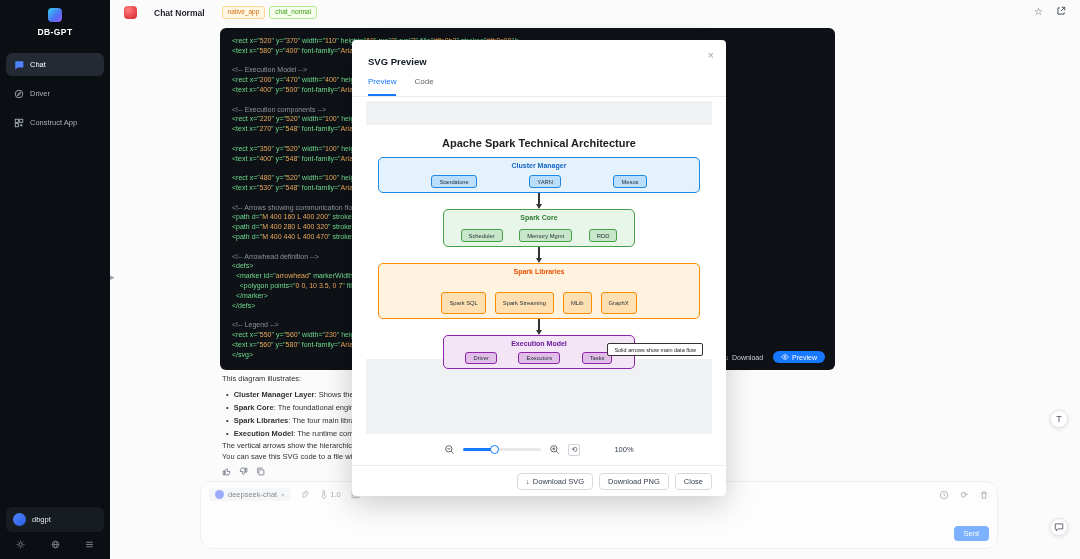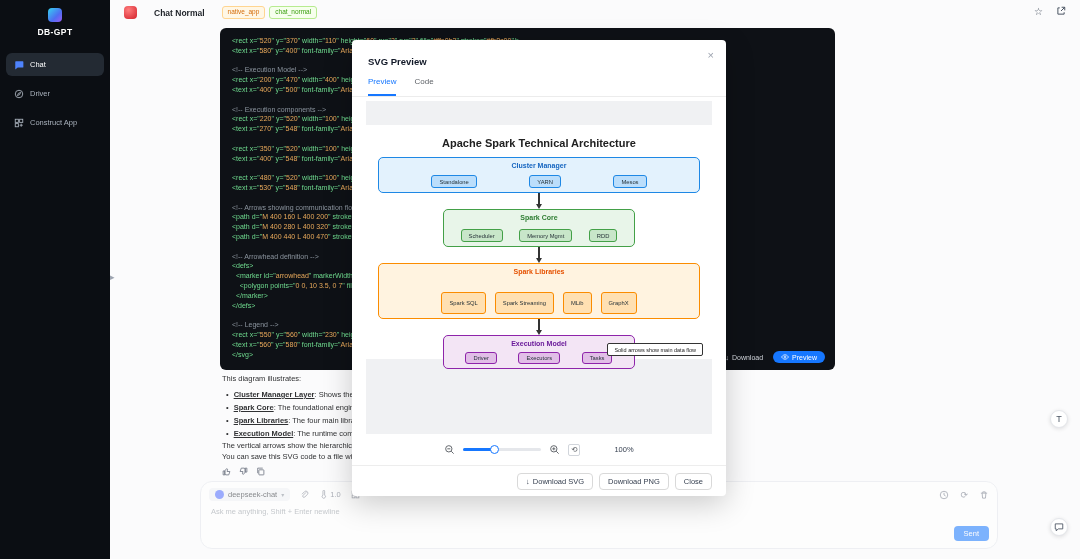--- a/index.html
+++ b/index.html
@@ -37,21 +37,21 @@
   .code-actions{position:absolute;right:10px;bottom:7px;display:flex;align-items:center;gap:10px;}
   .code-dl{color:#d1d5db;font-size:7px;display:flex;align-items:center;gap:3px;cursor:pointer;}
   .code-preview-btn{display:flex;align-items:center;gap:3px;background:#1677ff;color:#fff;font-size:7px;padding:2px 8px;border-radius:9px;cursor:pointer;}
 
   
   .explain{position:absolute;left:112px;top:374px;width:612px;color:#303133;font-size:7.5px;}
   .explain .intro{margin:0 0 5px;}
   .explain ul{margin:0;padding:0 0 0 4px;list-style:none;}
   .explain li{line-height:13px;display:flex;gap:5px;}
   .explain li:before{content:"•";color:#303133;}
-  .explain b{font-weight:bold;text-decoration:underline;}
+  .explain b{font-weight:bold;}
   .explain .fn{line-height:11px;margin:0;}
   .msg-actions{display:flex;gap:8px;margin-top:5px;color:#6b7280;}
   .msg-actions .ic{cursor:pointer;display:inline-flex;}
 
   
   .composer{position:absolute;left:90px;top:481px;width:798px;height:68px;background:#fff;border:1px solid #e4e7ec;border-radius:12px;opacity:.55;}
   .composer-row1{display:flex;align-items:center;gap:10px;padding:6px 8px 0;}
   .model-pill{display:flex;align-items:center;gap:4px;background:#f1f3f5;border-radius:4px;padding:2px 6px;font-size:7.5px;color:#1f2329;cursor:pointer;}
   .model-dot{width:9px;height:9px;border-radius:50%;background:#4d6bfe;position:relative;}
   .caret{font-size:6px;color:#8a929c;}
@@ -129,20 +129,40 @@
             <svg width="10" height="10" viewBox="0 0 16 16" fill="none" stroke="#aab2bd" stroke-width="1.4">
               <rect x="2" y="2" width="5" height="5"></rect>
               <rect x="9" y="2" width="5" height="5"></rect>
               <rect x="2" y="9" width="5" height="5"></rect>
               <path d="M11.5 9v5M9 11.5h5"></path>
             </svg>
           </span>
           <span>Construct App</span>
         </div>
       </div>
+    <div class="side-bottom">
+      <div class="user-pill">
+        <span class="avatar"></span>
+        <span>dbgpt</span>
+      </div>
+      <div class="side-icons" id="side-icons">
+          <span><svg width="9" height="9" viewBox="0 0 16 16" fill="none" stroke="#8a929c" stroke-width="1.4">
+              <circle cx="8" cy="8" r="3"></circle>
+              <path d="M8 1v2M8 13v2M1 8h2M13 8h2M3 3l1.5 1.5M11.5 11.5L13 13M13 3l-1.5 1.5M4.5 11.5L3 13"></path>
+            </svg></span>
+          <span><svg width="9" height="9" viewBox="0 0 16 16" fill="none" stroke="#8a929c" stroke-width="1.3">
+              <circle cx="8" cy="8" r="6"></circle>
+              <ellipse cx="8" cy="8" rx="2.6" ry="6"></ellipse>
+              <path d="M2 8h12"></path>
+            </svg></span>
+          <span><svg width="9" height="9" viewBox="0 0 16 16" fill="none" stroke="#8a929c" stroke-width="1.5">
+              <path d="M2 4h12M2 8h12M2 12h12"></path>
+            </svg></span>
+        </div>
+    </div>
   </div>
 
   <span class="collapse-handle">▸</span>
 
   <div class="main">
 
     <div class="chat-header-left">
       <span class="app-icon"></span>
       <span class="chat-title">Chat Normal</span>
       <span id="header-tags" style="display:flex;gap:4px;">
@@ -250,21 +270,20 @@
               </svg>
           </span>
           <span class="tool-ic" style="font-size:9px;">⟳</span>
           <span class="tool-ic">
             <svg width="10" height="10" viewBox="0 0 16 16" fill="none" stroke="#6b7280" stroke-width="1.4">
                 <path d="M3 5h10M6 5V3h4v2M5 5l.7 8h4.6L11 5"></path>
               </svg>
           </span>
         </span>
       </div>
-      <input class="composer-input" placeholder="Ask me anything, Shift + Enter newline" style="">
       <button class="send-btn">Sent</button>
     </div>
   </div>
 
   <div class="float-btn" style="right:12px;top:410px;">T</div>
   <div class="float-btn" style="right:12px;top:518px;">
     <svg width="10" height="10" viewBox="0 0 16 16" fill="none" stroke="#4b5563" stroke-width="1.4">
         <path d="M2 3h12v8H7l-3.5 3V11H2z"></path>
       </svg>
   </div>

